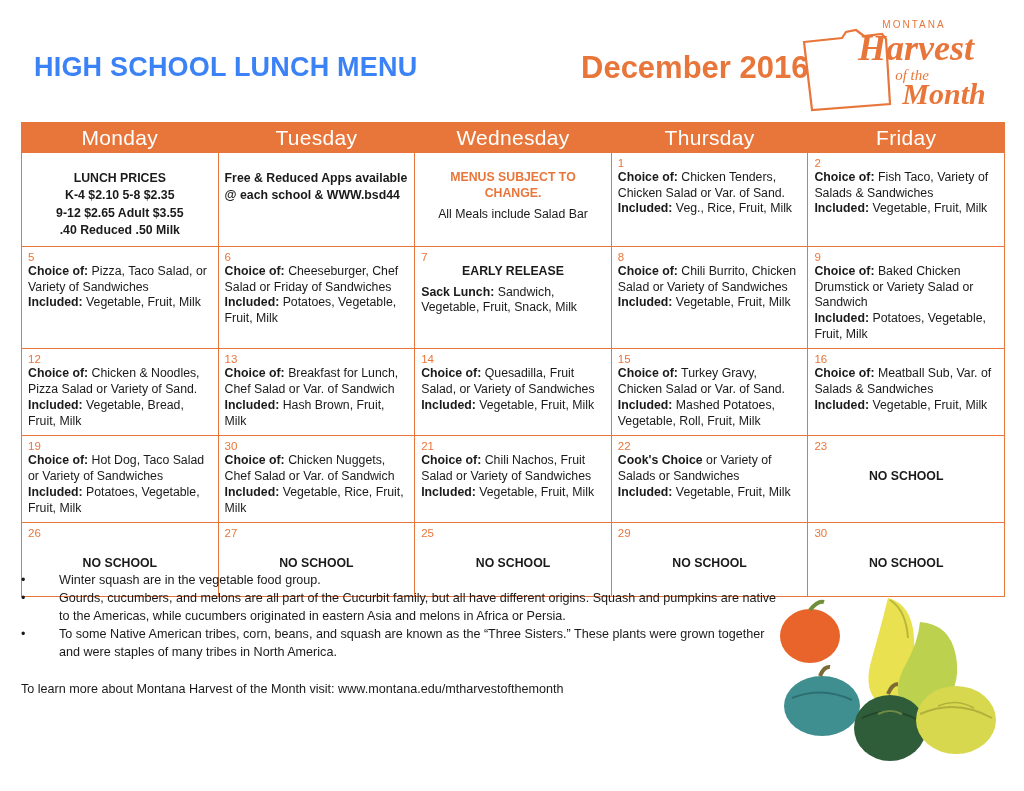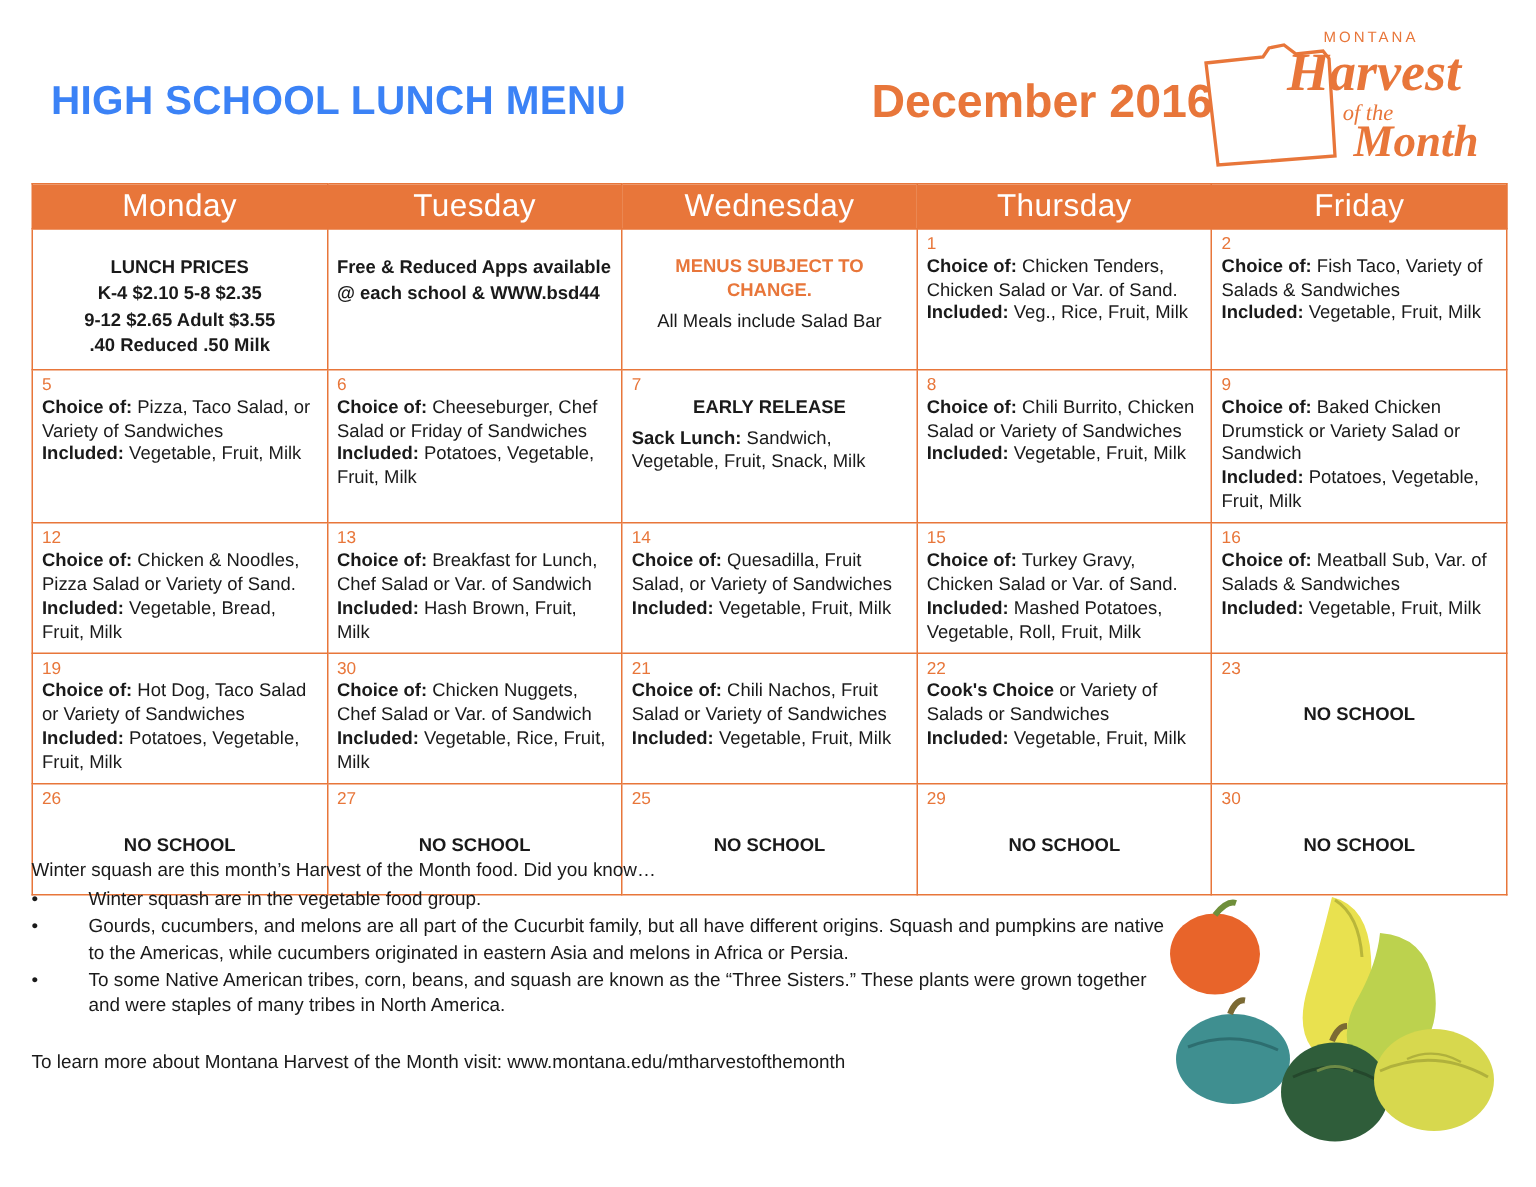--- a/index.html
+++ b/index.html
@@ -329,21 +329,20 @@
         </td>
         <td>
           <span class="daynum">30</span>
           <div class="noschool">NO SCHOOL</div>
         </td>
       </tr>
     </tbody>
   </table>
 
   <div class="footer">
-    <p>Winter squash are this month’s Harvest of the Month food. Did you know…</p>
     <div class="bullet">
       <span class="dot">•</span>
       <span class="txt">Winter squash are in the vegetable food group.</span>
     </div>
     <div class="bullet">
       <span class="dot">•</span>
       <span class="txt">Gourds, cucumbers, and melons are all part of the Cucurbit family, but all have different origins. Squash and pumpkins are native to the Americas, while cucumbers originated in eastern Asia and melons in Africa or Persia.</span>
     </div>
     <div class="bullet">
       <span class="dot">•</span>

